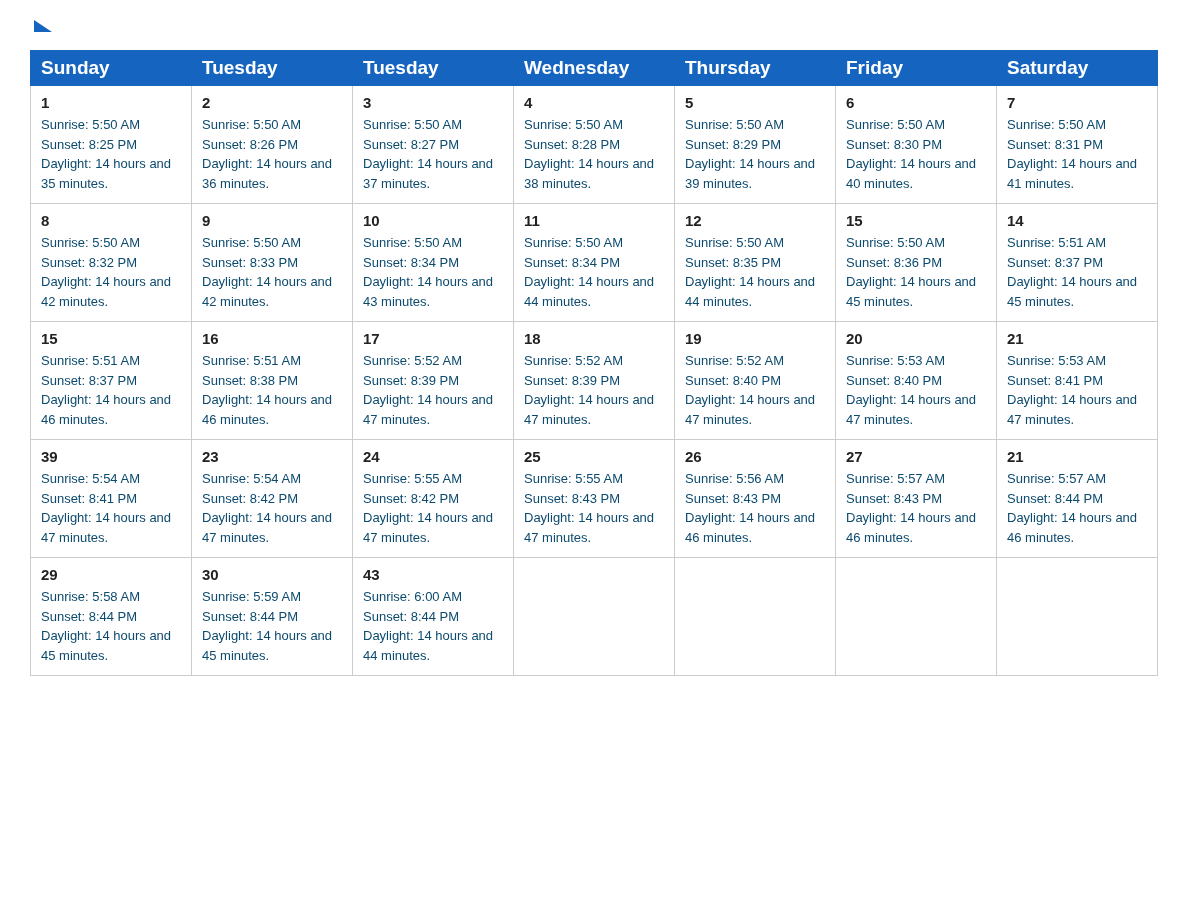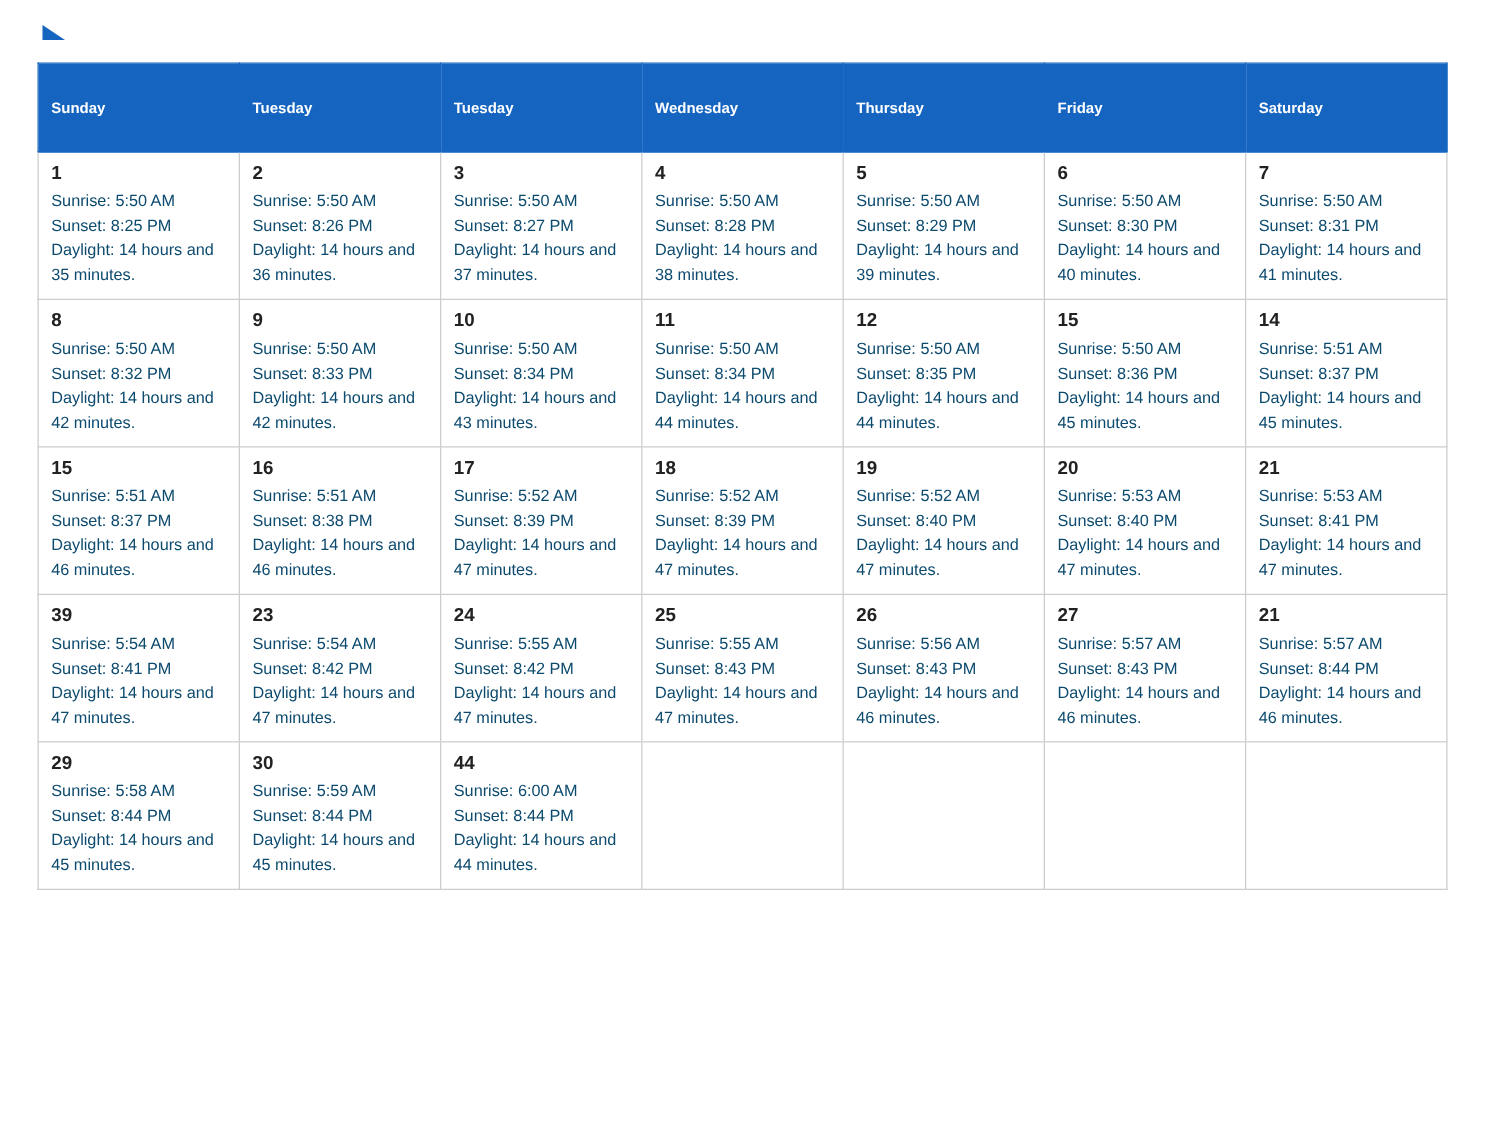--- a/index.html
+++ b/index.html
@@ -42,23 +42,23 @@
       margin-top: 4px;
     }
     .calendar-table {
       width: 100%;
       border-collapse: collapse;
       table-layout: fixed;
     }
     .calendar-table th {
       background-color: #1565c0;
       color: #fff;
-      font-size: 12px;
-      font-weight: bold;
-      padding: 28px 10px;
+      font-size: 19px;
+      font-weight: bold;
+      padding: 6px 10px;
       text-align: left;
       border: 1px solid #1565c0;
     }
     .calendar-table td {
       vertical-align: top;
       padding: 8px 10px 10px 10px;
       border: 1px solid #ccc;
       font-size: 13px;
       color: #222;
       height: 110px;
@@ -251,21 +251,21 @@
       <tr>
         <td>
         <span class="day-num">29</span>
         <span class="day-info">Sunrise: 5:58 AM<br>Sunset: 8:44 PM<br>Daylight: 14 hours and 45 minutes.</span>
       </td>
         <td>
         <span class="day-num">30</span>
         <span class="day-info">Sunrise: 5:59 AM<br>Sunset: 8:44 PM<br>Daylight: 14 hours and 45 minutes.</span>
       </td>
         <td>
-        <span class="day-num">44</span>
+        <span class="day-num">43</span>
         <span class="day-info">Sunrise: 6:00 AM<br>Sunset: 8:44 PM<br>Daylight: 14 hours and 44 minutes.</span>
       </td>
         <td class="empty-cell"></td>
         <td class="empty-cell"></td>
         <td class="empty-cell"></td>
         <td class="empty-cell"></td>
       </tr>
     </tbody>
 </table>
 

